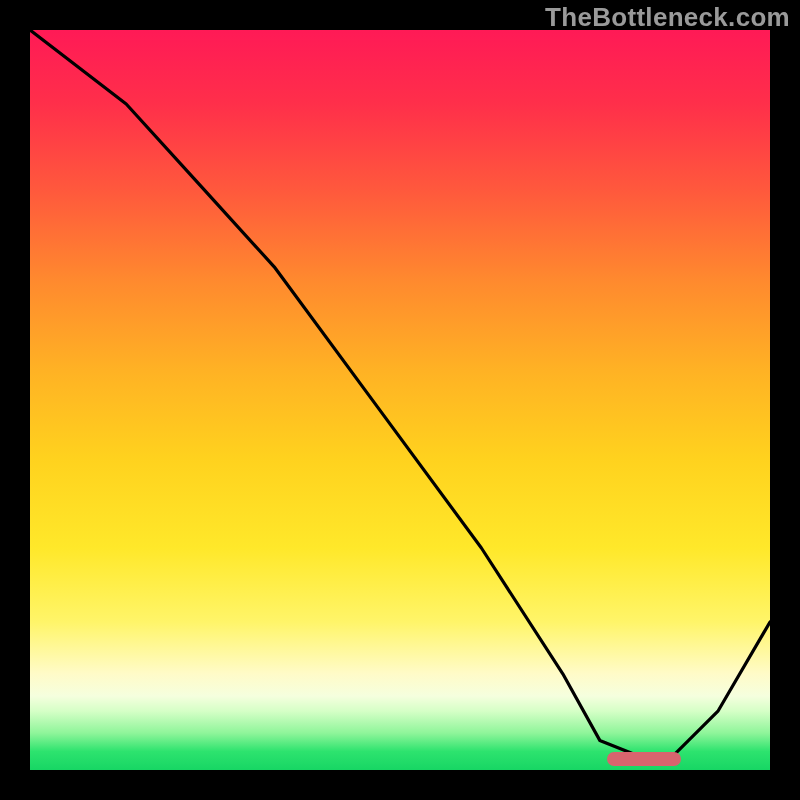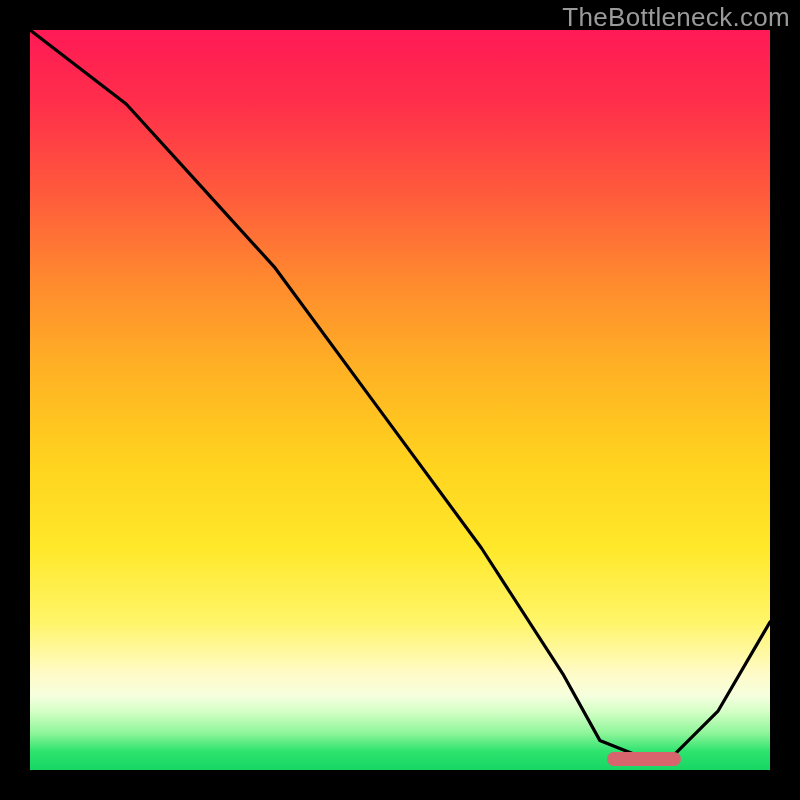--- a/index.html
+++ b/index.html
@@ -16,21 +16,21 @@
     width: 800px;
     height: 800px;
     background: #000;
   }
   .watermark {
     position: absolute;
     top: 2px;
     right: 10px;
     color: #9a9a9a;
     font-size: 26px;
-    font-weight: 400;
+    font-weight: 700;
     letter-spacing: 0.3px;
     user-select: none;
   }
   .plot-area {
     position: absolute;
     left: 30px;
     top: 30px;
     width: 740px;
     height: 740px;
     overflow: hidden;

